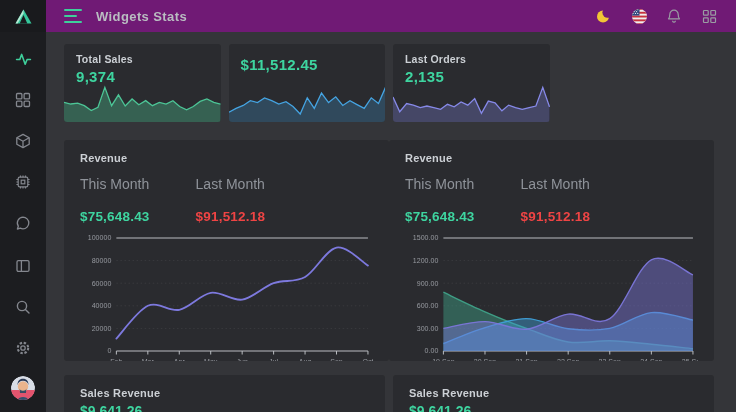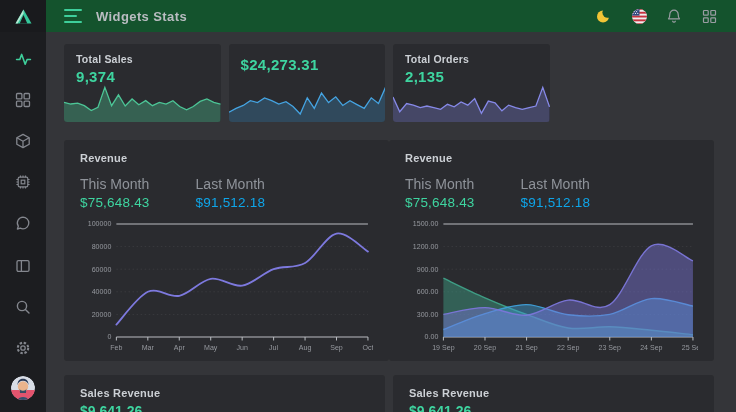--- a/index.html
+++ b/index.html
@@ -16,21 +16,21 @@
   .logo{width:46px;height:32px;display:flex;align-items:center;justify-content:center;background:#191a1d}
   .nav{display:flex;flex-direction:column;align-items:center;gap:13px;margin-top:13px}
   .nav.bottom{margin-top:0;margin-bottom:6px}
   .nav-item{width:28px;height:28px;display:flex;align-items:center;justify-content:center;
     color:#84878e;cursor:pointer}
   .nav-item.active{color:#3ecf9b}
   .spacer{flex:1}
   .avatar{width:24px;height:24px;border-radius:50%;overflow:hidden;margin:8px 0 12px;cursor:pointer}
 
   
-  .header{position:absolute;left:46px;right:0;top:0;height:32px;background:#14532d;
+  .header{position:absolute;left:46px;right:0;top:0;height:32px;background:#701a75;
     display:flex;align-items:center;padding:0 18px;box-sizing:border-box;z-index:2}
   .hamburger{width:18px;height:14px;display:flex;flex-direction:column;justify-content:space-between;cursor:pointer;margin-right:14px}
   .hamburger span{display:block;height:2px;border-radius:1px;background:#3ecf9b}
   .hamburger span:nth-child(2){width:72%}
   .page-title{font-size:13px;font-weight:bold;color:#b9bcc1;letter-spacing:.4px}
   .header-right{margin-left:auto;display:flex;align-items:center;gap:17px}
   .hicon{width:18px;height:18px;display:flex;align-items:center;justify-content:center;cursor:pointer;color:#9a9da3}
 
   
   .main{position:absolute;left:46px;top:32px;right:0;bottom:0;
@@ -41,22 +41,22 @@
   .stat-label{font-size:10.5px;font-weight:bold;color:#ccd0d5;letter-spacing:.2px}
   .stat-value{font-size:15px;font-weight:bold;color:#3ed5a0;margin-top:3px;letter-spacing:.3px}
   .spark{position:absolute;left:0;right:0;bottom:0;width:100%;height:38px}
 
   .rev-row{display:grid;grid-template-columns:1fr 1fr;margin-top:18px;height:221px}
   .card{background:#2a2b2f;border-radius:3px;position:relative;overflow:hidden;
     padding:12px 16px;box-sizing:border-box}
   .card-title{font-size:11px;font-weight:bold;color:#ccd0d5;letter-spacing:.2px}
   .rev-stats{display:flex;gap:46px;margin-top:12px}
   .rev-stat-label{font-size:14px;color:#8f939a}
-  .rev-stat-value{font-size:13.5px;font-weight:normal;margin-top:3px;letter-spacing:.2px}
-  .green{color:#3ed5a0}.white{color:#0ea5e9}
+  .rev-stat-value{font-size:13.5px;font-weight:bold;margin-top:17px;letter-spacing:.2px}
+  .green{color:#3ed5a0}.white{color:#ef4444}
   .bigchart{width:100%;height:142px;margin-top:6px}
 
   .sales-row{display:grid;grid-template-columns:1fr 1fr;gap:8px;margin-top:14px;height:120px}
   .sales-value{font-size:14px;font-weight:bold;color:#3ed5a0;margin-top:4px}
   .gauge{position:absolute;top:4px;pointer-events:none}
   .gauge.ring{right:4px}
   .gauge.ticks{right:-6px}
 </style>
 </head>
 <body>
@@ -211,28 +211,28 @@
   <div class="stats-row">
     <div class="stat-card">
       <div class="stat-label">Total Sales</div>
       <div class="stat-value">9,374</div>
       <svg class="spark" viewBox="0 0 100 34" preserveAspectRatio="none">
           <path d="M0.0,16.4 L4.3,17.9 L8.7,17.1 L13.0,19.4 L17.4,23.8 L21.7,20.8 L26.1,3.0 L30.4,19.4 L34.8,9.7 L39.1,19.7 L43.5,13.4 L47.8,18.6 L52.2,14.9 L56.5,19.4 L60.9,16.4 L65.2,17.9 L69.6,14.9 L73.9,20.1 L78.3,23.1 L82.6,20.1 L87.0,15.6 L91.3,13.4 L95.7,16.4 L100.0,17.9 L100,34 L0,34 Z" fill="#4cc596" fill-opacity="0.35"></path>
           <path d="M0.0,16.4 L4.3,17.9 L8.7,17.1 L13.0,19.4 L17.4,23.8 L21.7,20.8 L26.1,3.0 L30.4,19.4 L34.8,9.7 L39.1,19.7 L43.5,13.4 L47.8,18.6 L52.2,14.9 L56.5,19.4 L60.9,16.4 L65.2,17.9 L69.6,14.9 L73.9,20.1 L78.3,23.1 L82.6,20.1 L87.0,15.6 L91.3,13.4 L95.7,16.4 L100.0,17.9" fill="none" stroke="#4cc596" stroke-width="1.3" vector-effect="non-scaling-stroke"></path>
         </svg>
     </div>
     <div class="stat-card">
-      <div class="stat-value">$24,273.31</div>
+      <div class="stat-value">$11,512.45</div>
       <svg class="spark" viewBox="0 0 100 34" preserveAspectRatio="none">
           <path d="M0.0,25.2 L4.5,21.8 L9.1,19.2 L13.6,14.9 L18.2,16.6 L22.7,12.4 L27.3,14.9 L31.8,17.9 L36.4,15.8 L40.9,20.1 L45.5,26.9 L50.0,12.4 L54.5,21.8 L59.1,8.1 L63.6,16.6 L68.2,11.5 L72.7,19.2 L77.3,14.9 L81.8,18.4 L86.4,21.8 L90.9,12.4 L95.5,17.5 L100.0,3.0 L100,34 L0,34 Z" fill="#45a4e2" fill-opacity="0.25"></path>
           <path d="M0.0,25.2 L4.5,21.8 L9.1,19.2 L13.6,14.9 L18.2,16.6 L22.7,12.4 L27.3,14.9 L31.8,17.9 L36.4,15.8 L40.9,20.1 L45.5,26.9 L50.0,12.4 L54.5,21.8 L59.1,8.1 L63.6,16.6 L68.2,11.5 L72.7,19.2 L77.3,14.9 L81.8,18.4 L86.4,21.8 L90.9,12.4 L95.5,17.5 L100.0,3.0" fill="none" stroke="#45a4e2" stroke-width="1.3" vector-effect="non-scaling-stroke"></path>
         </svg>
     </div>
     <div class="stat-card">
-      <div class="stat-label">Total Orders</div>
+      <div class="stat-label">Last Orders</div>
       <div class="stat-value">2,135</div>
       <svg class="spark" viewBox="0 0 100 34" preserveAspectRatio="none">
           <path d="M0.0,11.7 L4.3,24.8 L8.7,17.5 L13.0,18.9 L17.4,21.1 L21.7,19.7 L26.1,21.1 L30.4,22.6 L34.8,18.2 L39.1,20.4 L43.5,16.0 L47.8,18.9 L52.2,13.1 L56.5,26.2 L60.9,15.3 L65.2,16.8 L69.6,24.0 L73.9,18.9 L78.3,21.1 L82.6,22.6 L87.0,21.1 L91.3,19.7 L95.7,3.0 L100.0,20.4 L100,34 L0,34 Z" fill="#8689e8" fill-opacity="0.3"></path>
           <path d="M0.0,11.7 L4.3,24.8 L8.7,17.5 L13.0,18.9 L17.4,21.1 L21.7,19.7 L26.1,21.1 L30.4,22.6 L34.8,18.2 L39.1,20.4 L43.5,16.0 L47.8,18.9 L52.2,13.1 L56.5,26.2 L60.9,15.3 L65.2,16.8 L69.6,24.0 L73.9,18.9 L78.3,21.1 L82.6,22.6 L87.0,21.1 L91.3,19.7 L95.7,3.0 L100.0,20.4" fill="none" stroke="#8689e8" stroke-width="1.3" vector-effect="non-scaling-stroke"></path>
         </svg>
     </div>
   </div>
 
   <div class="rev-row">
     <div class="card">

